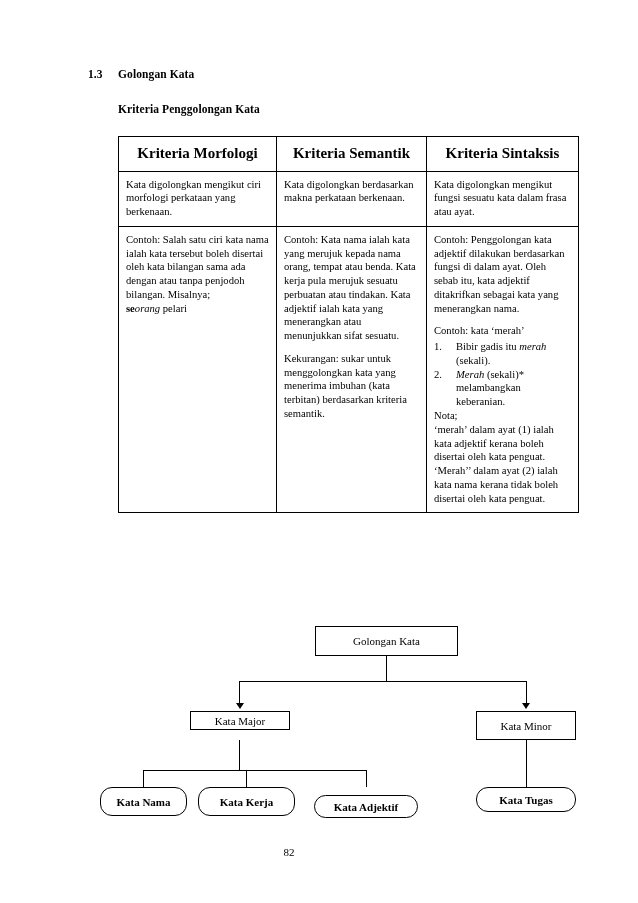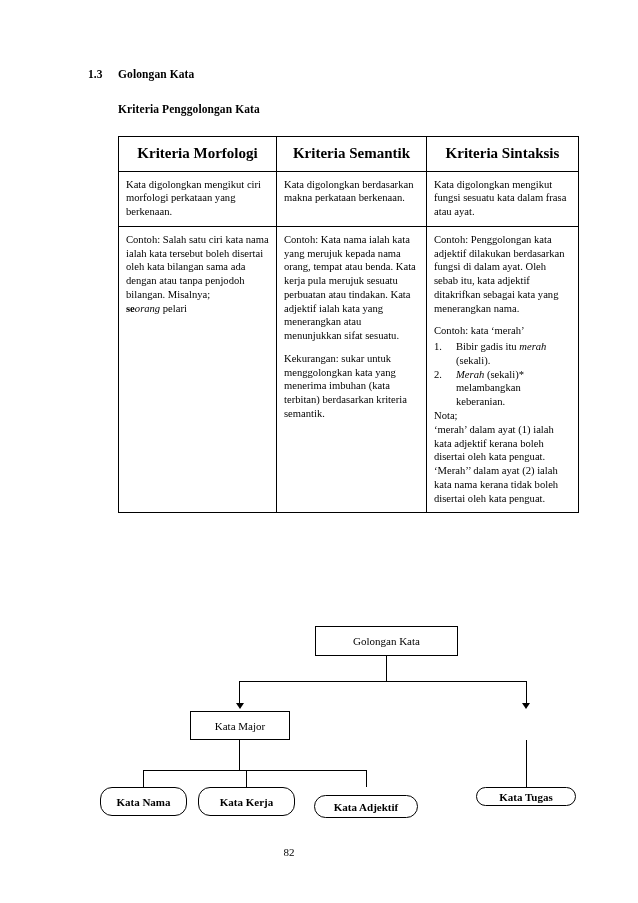--- a/index.html
+++ b/index.html
@@ -202,29 +202,30 @@
   <div class="line vline" style="left:385.5px; top:44px; height:26px;"></div>
 
   <div class="line hline" style="left:239px; top:69px; width:288px;"></div>
 
   <div class="line vline" style="left:239px; top:69px; height:24px;"></div>
   <div class="arrow-head" style="left:235.5px; top:91px;"></div>
 
   <div class="line vline" style="left:525.5px; top:69px; height:24px;"></div>
   <div class="arrow-head" style="left:522px; top:91px;"></div>
 
-  <div class="node" style="left:190px; top:99px; width:100px; height:29px;">Kata Major</div>
+  <div class="node" style="left:190px; top:99px; width:100px; height:19px;">Kata Major</div>
+  <div class="node" style="left:476px; top:99px; width:100px; height:29px;">Kata Minor</div>
 
   <div class="line vline" style="left:239px; top:128px; height:31px;"></div>
   <div class="line hline" style="left:143px; top:158px; width:224px;"></div>
   <div class="line vline" style="left:143px; top:158px; height:17px;"></div>
   <div class="line vline" style="left:246px; top:158px; height:17px;"></div>
   <div class="line vline" style="left:366px; top:158px; height:17px;"></div>
 
   <div class="line vline" style="left:525.5px; top:128px; height:47px;"></div>
 
   <div class="node bold" style="left:100px; top:175px; width:87px; height:29px;">Kata Nama</div>
   <div class="node bold" style="left:198px; top:175px; width:97px; height:29px;">Kata Kerja</div>
   <div class="node bold" style="left:314px; top:175px; width:104px; height:23px;margin-top:8px;">Kata Adjektif</div>
-  <div class="node bold" style="left:476px; top:175px; width:100px; height:19px;">Kata Tugas</div>
+  <div class="node bold" style="left:476px; top:175px; width:100px; height:25px;">Kata Tugas</div>
 </div>
 
 <div class="page-num">82</div>
 
 </body></html>

